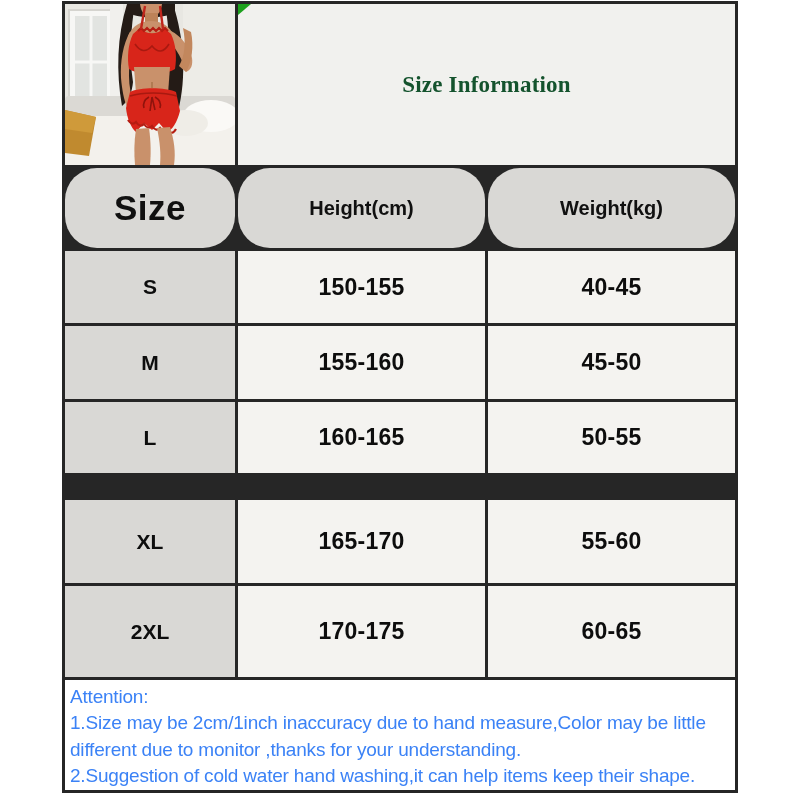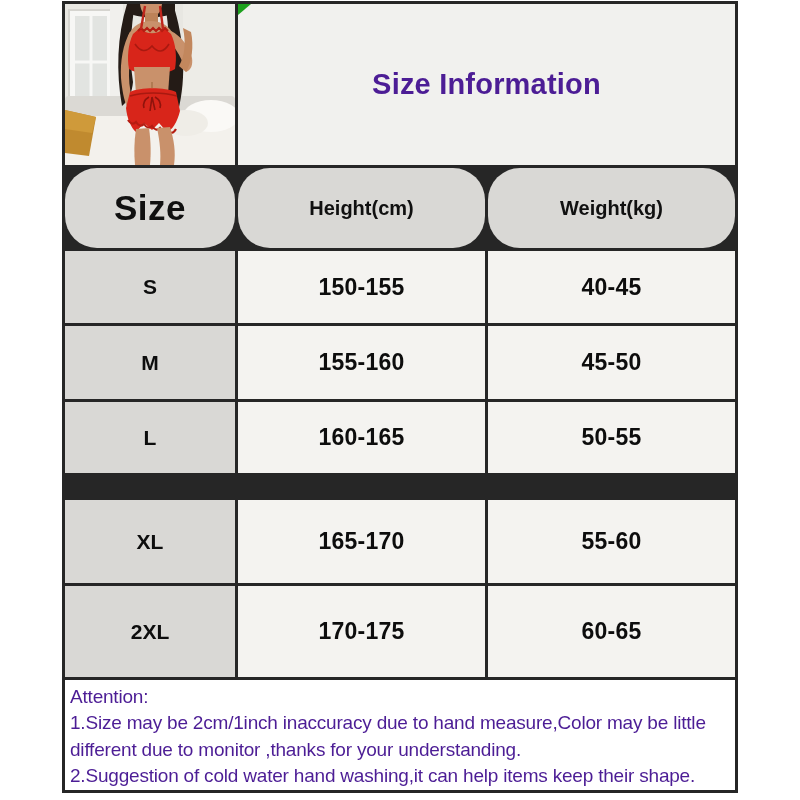--- a/index.html
+++ b/index.html
@@ -20,30 +20,30 @@
   .r-head { grid-template-columns:170px 247px 1fr; height:85px; }
   .r-data { grid-template-columns:170px 247px 1fr; }
   .h-s  { height:76px; } .h-m { height:77px; } .h-l { height:75px; }
   .h-xl { height:88px;margin-top:24px; } .h-2xl { height:96px; }
   .r-note { flex:1; grid-template-columns:1fr; }
 
   .cell { display:flex; align-items:center; justify-content:center; overflow:hidden; }
   .photo-cell { background:#e8e7e2; position:relative; padding:0; }
   .photo-cell svg { display:block; width:100%; height:100%; }
   .title-cell { background:#f1f1ee; position:relative; }
-  .title-text { font-size:29px; font-weight:bold; letter-spacing:0.2px; color:#4c1d95; }
+  .title-text { font-size:23px; font-weight:bold; letter-spacing:0.2px; color:#14532d;font-family:Liberation Serif, serif; }
   .corner-flag { position:absolute; left:0; top:0; }
   .head-cell  { background:#d9d8d5; font-weight:bold; font-size:20px; color:#101010;border-radius:32px; }
   .size-head  { font-size:35px; letter-spacing:0.5px; }
   .label-cell { background:#d9d8d5; font-weight:bold; font-size:21px; }
   .data-cell  { background:#f4f3f0; font-weight:bold; font-size:23px; letter-spacing:0.2px; }
   .note-cell  {
     background:#ffffff; display:block; padding:4px 5px 0 5px;
     font-size:19px; line-height:26.5px; letter-spacing:-0.2px;
-    color:#4c1d95; white-space:nowrap;
+    color:#3b82f6; white-space:nowrap;
   }
 </style>
 </head>
 <body>
 
 <div class="canvas">
   <div class="size-sheet">
 
     <div class="t-row r-top">
       <div class="cell photo-cell">

